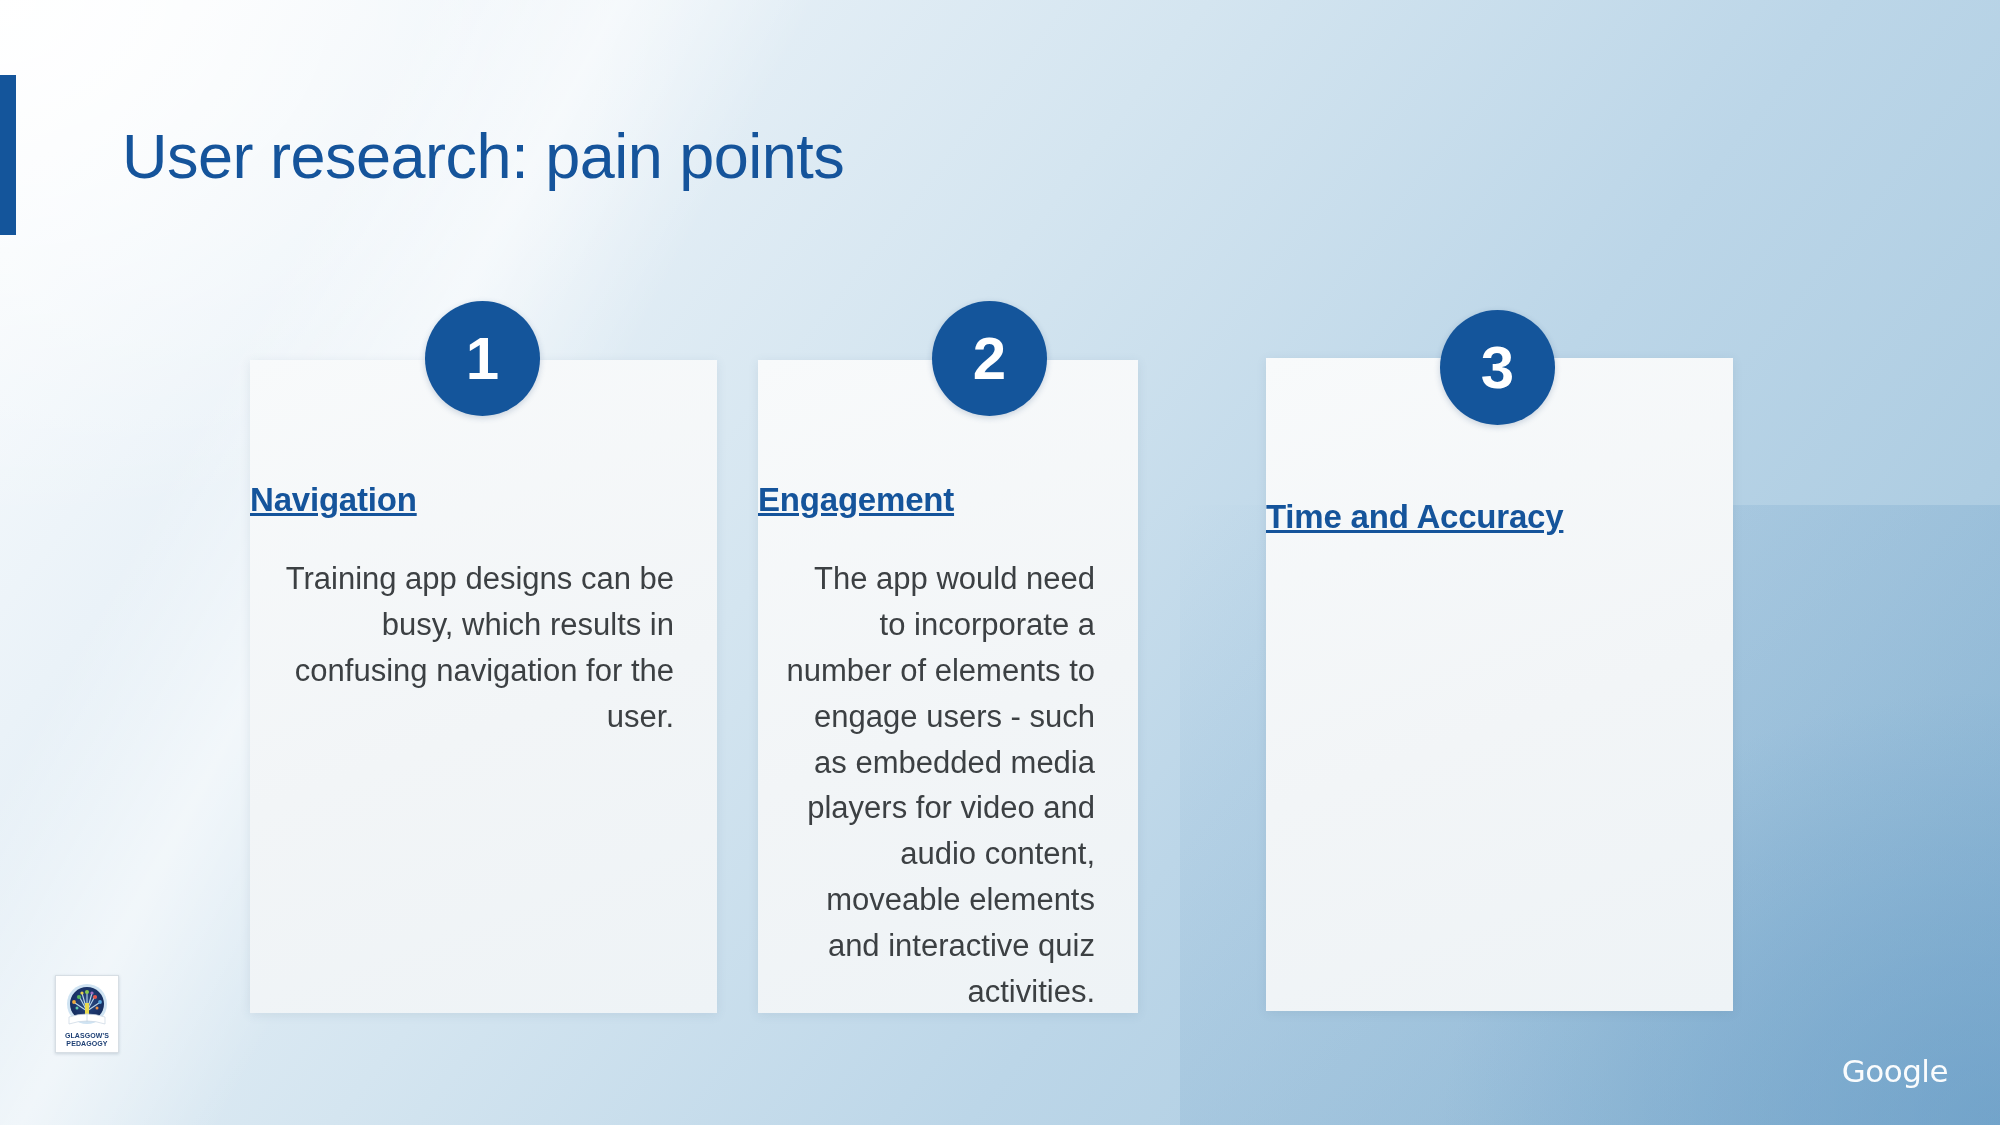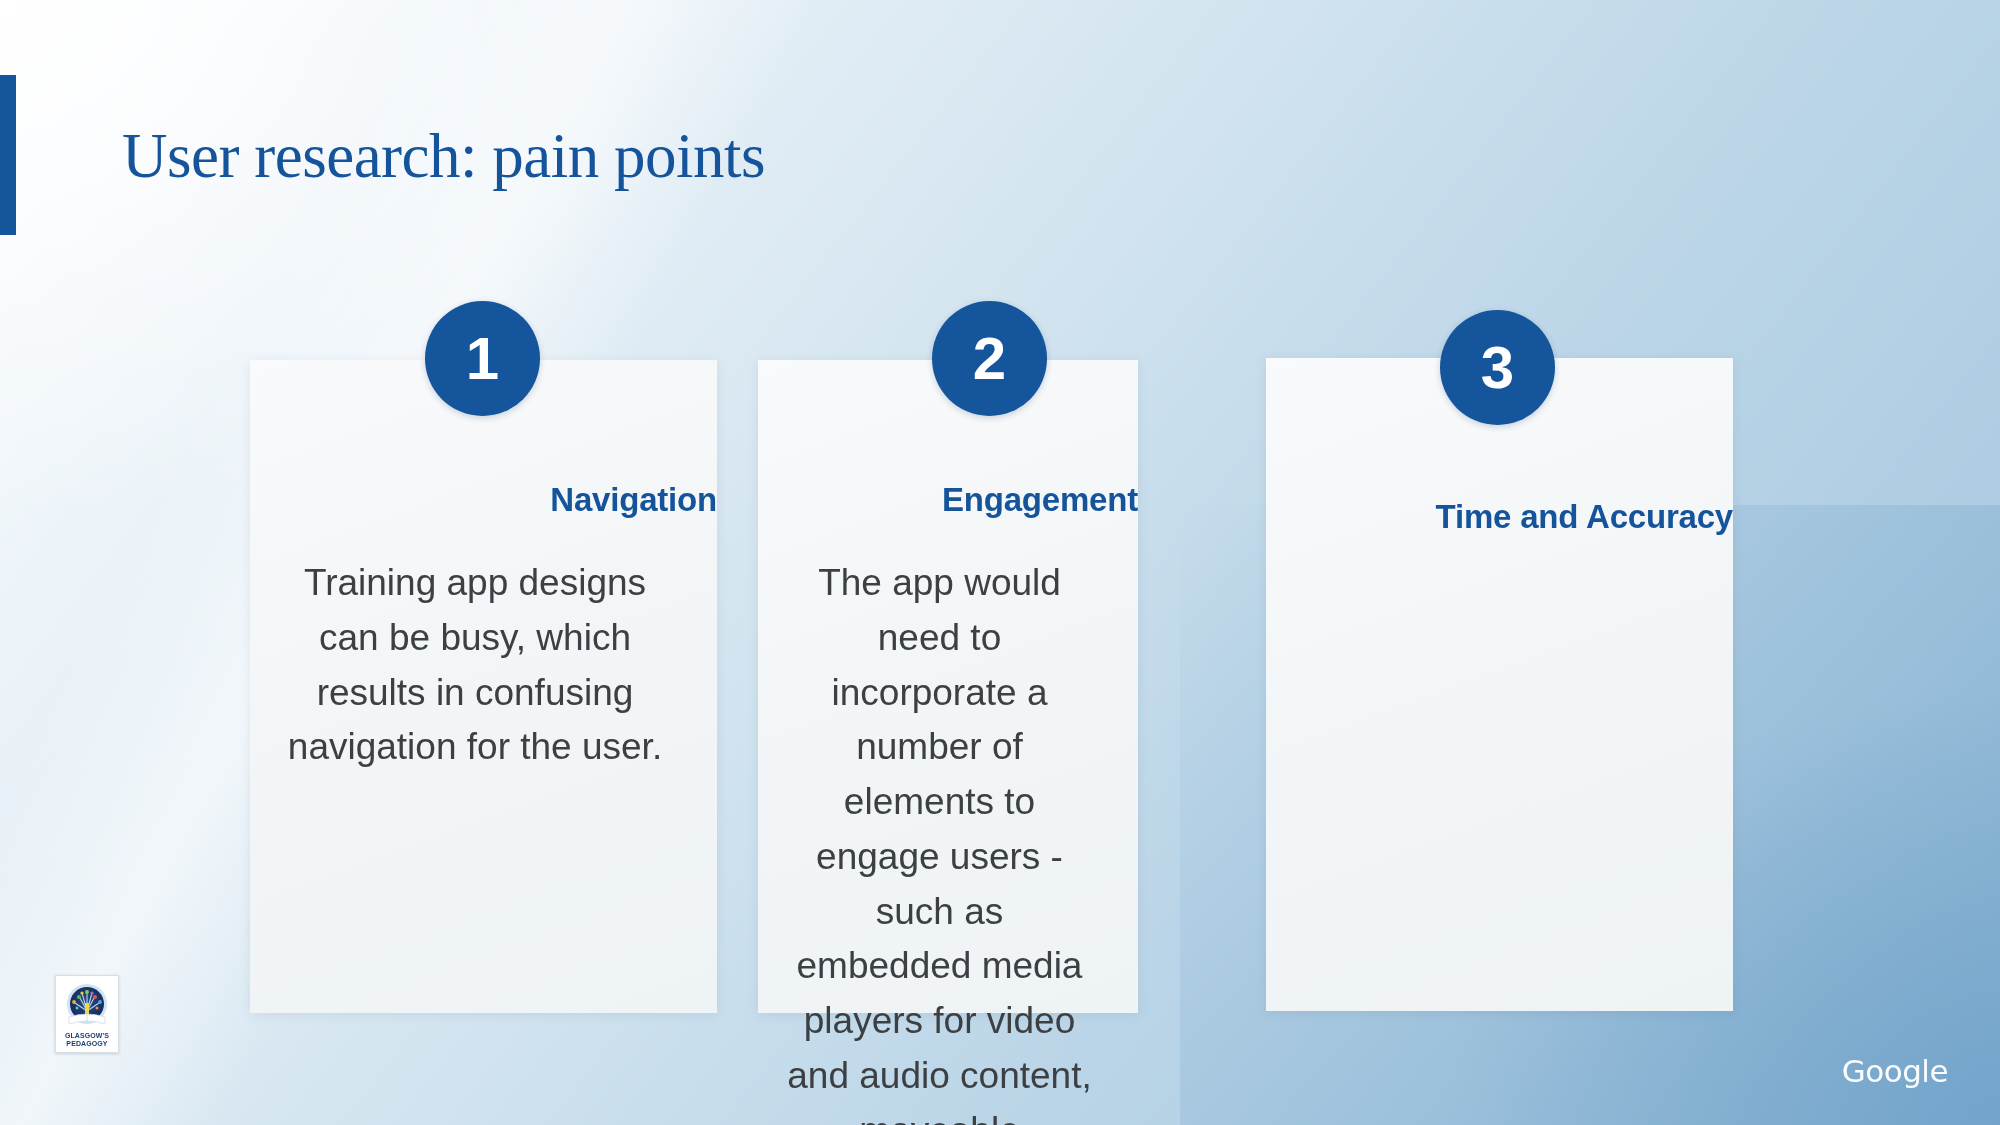--- a/index.html
+++ b/index.html
@@ -45,21 +45,20 @@
 
   
   .slide-title {
     position:absolute;
     left:122px; top:122px;
     font-size:63px;
     line-height:1.1;
     color:#15549B;
     letter-spacing:-0.5px;
     white-space:nowrap;
-    font-family:Liberation Serif, serif;
   }
 
   
   .cards { position:absolute; left:0; top:0; width:2000px; height:1125px; }
 
   .card {
     position:absolute;
     background:linear-gradient(160deg, #f8fafb 0%, #f2f5f7 55%, #eef3f6 100%);
     box-shadow:0 2px 10px rgba(60,90,120,0.10);
   }
@@ -82,34 +81,35 @@
     letter-spacing:0px;
     box-shadow:0 2px 6px rgba(30,70,120,0.22);
   }
   .badge-1 { left:425px;  top:301px; }
   .badge-2 { left:932px;  top:301px; }
   .badge-3 { left:1440px; top:310px; }
 
   .card-heading {
     position:absolute;
     width:100%;
-    text-align:right;
+    text-align:left;
     font-size:33px;
     font-weight:700;
     color:#15549B;
     letter-spacing:-0.2px;
+    text-decoration:underline;
   }
   .card-1 .card-heading, .card-2 .card-heading { top:121px; }
   .card-3 .card-heading { top:140px; }
 
   .card-body {
     position:absolute;
     left:26px; right:43px;
-    text-align:center;
-    font-size:37px;
+    text-align:right;
+    font-size:31px;
     line-height:1.48;
     color:#3c4043;
   }
   .card-1 .card-body, .card-2 .card-body { top:196px; }
   .card-3 .card-body { top:198px; }
 
   
   .logo-badge {
     position:absolute;
     left:55px; top:975px;

